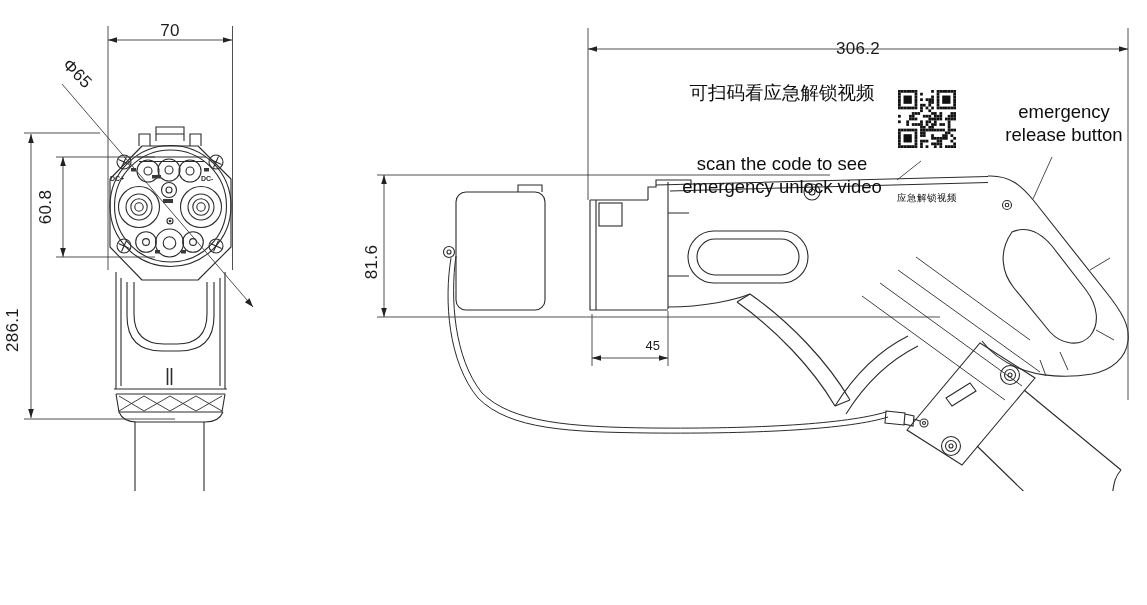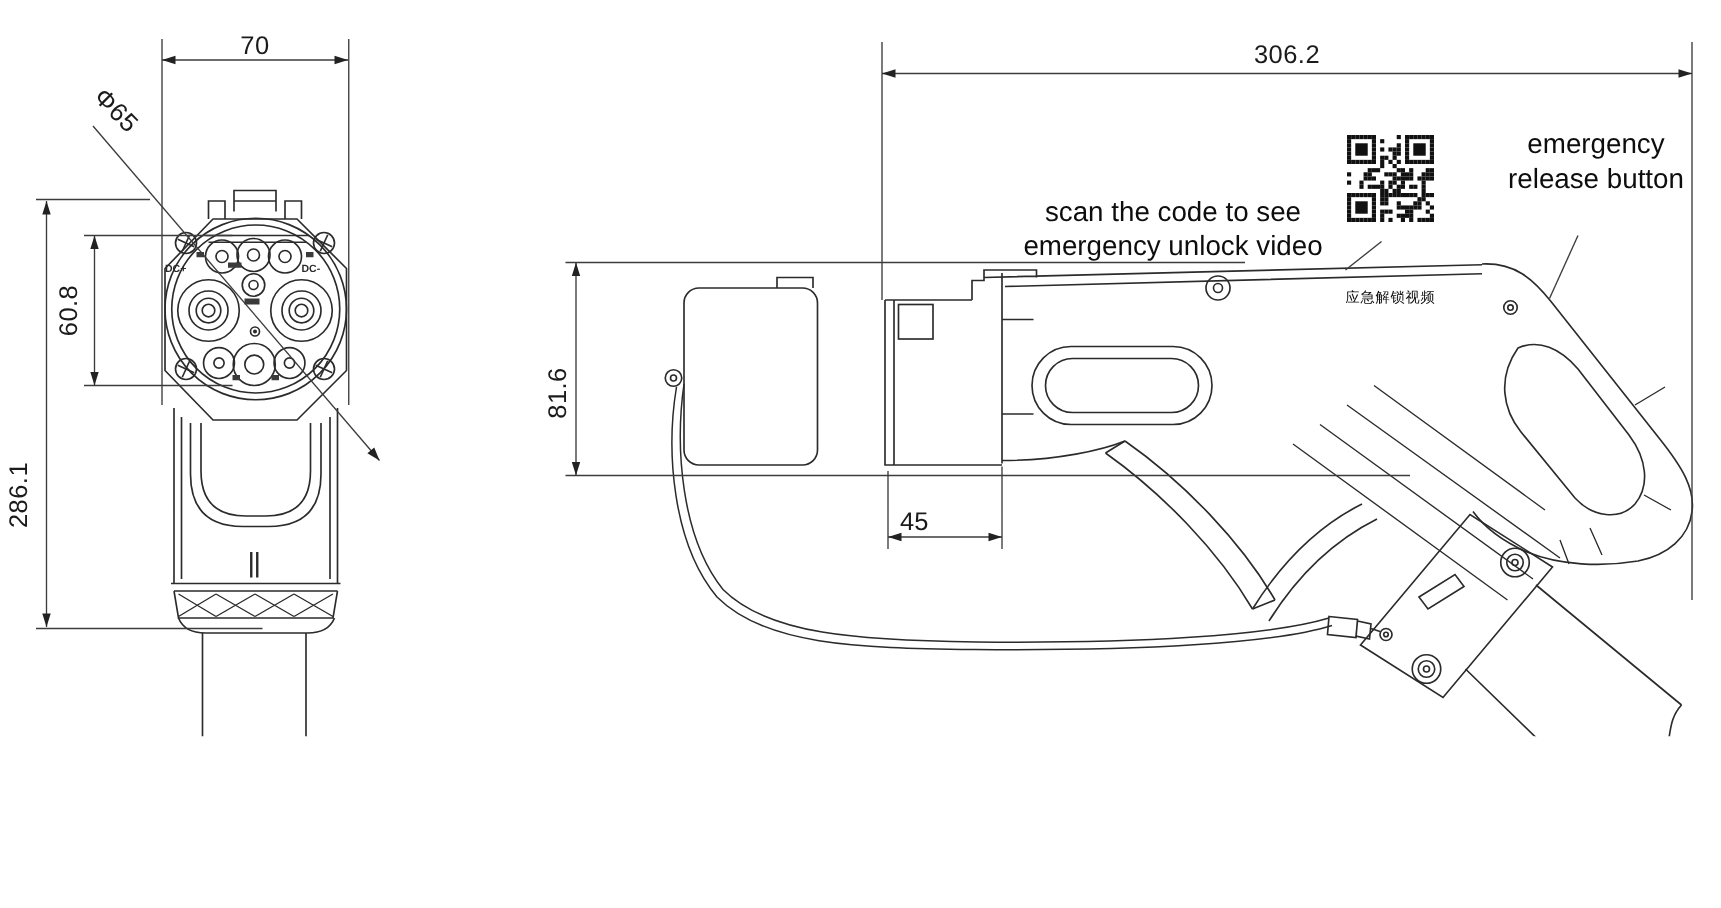--- a/index.html
+++ b/index.html
@@ -1,21 +1,21 @@
 <!DOCTYPE html>
 <html><head>
 <meta charset="utf-8">
 <style>
   html,body{margin:0;padding:0;background:#fff;}
   #stage{position:relative;width:1147px;height:491px;background:#fff;overflow:hidden;
          font-family:"Liberation Sans","DejaVu Sans",sans-serif;}
   #art{position:absolute;left:0;top:0;}
   .t{position:absolute;color:#1b1b1b;white-space:nowrap;}
   .dim{font-size:17px;text-align:center;letter-spacing:.3px;}
-  .dim-sm{font-size:17px;text-align:left;}
+  .dim-sm{font-size:13px;text-align:right;}
   .rot-ccw{transform:rotate(-90deg);transform-origin:center;}
   .rot-45{transform:rotate(45deg);transform-origin:center;}
   .note{font-size:18.5px;line-height:23px;text-align:center;color:#0d0d0d;}
   .qr-cap{font-size:9.5px;text-align:center;letter-spacing:.5px;color:#0d0d0d;}
 </style>
 </head>
 <body>
 
 <div id="stage">
 
@@ -411,29 +411,30 @@
         <rect x="0" y="52.476190476190474" width="2.761904761904762" height="2.761904761904762" fill="#111"></rect>
         <rect x="16.57142857142857" y="52.476190476190474" width="2.761904761904762" height="2.761904761904762" fill="#111"></rect>
         <rect x="5.523809523809524" y="44.19047619047619" width="8.285714285714285" height="8.285714285714285" fill="#111"></rect>
       </g>
   </svg>
 
   <div class="t dim" style="left:108px;top:21px;width:124px;">70</div>
   <div class="t dim rot-45" style="left:47px;top:64px;width:60px;">Φ65</div>
   <div class="t dim rot-ccw" style="left:16px;top:197px;width:60px;">60.8</div>
   <div class="t dim rot-ccw" style="left:-17px;top:320px;width:60px;">286.1</div>
-  <div class="t dim" style="left:788px;top:27px;width:140px;">306.2</div>
+  <div class="t dim" style="left:788px;top:39px;width:140px;">306.2</div>
   <div class="t dim rot-ccw" style="left:342px;top:252px;width:60px;">81.6</div>
   <div class="t dim-sm" style="left:600px;top:338px;width:60px;">45</div>
 
   <div style="position:absolute;left:664px;top:81px;width:236px;">
+    <div class="note" style="position:static;">可扫码看应急解锁视频</div>
     <div class="note" style="position:static;margin-top:48px;">scan the code to see</div>
     <div class="note" style="position:static;text-align:center;">emergency unlock video</div>
   </div>
 
   <div class="t qr-cap" style="left:893px;top:150px;width:68px;margin-top:42px;">应急解锁视频</div>
 
   <div style="position:absolute;left:993px;top:84px;width:142px;">
-    <div class="note" style="position:static;">emergency</div>
+    <div class="note" style="position:static;margin-top:16px;">emergency</div>
     <div class="note" style="position:static;">release button</div>
   </div>
 
 </div>
 
 </body></html>

